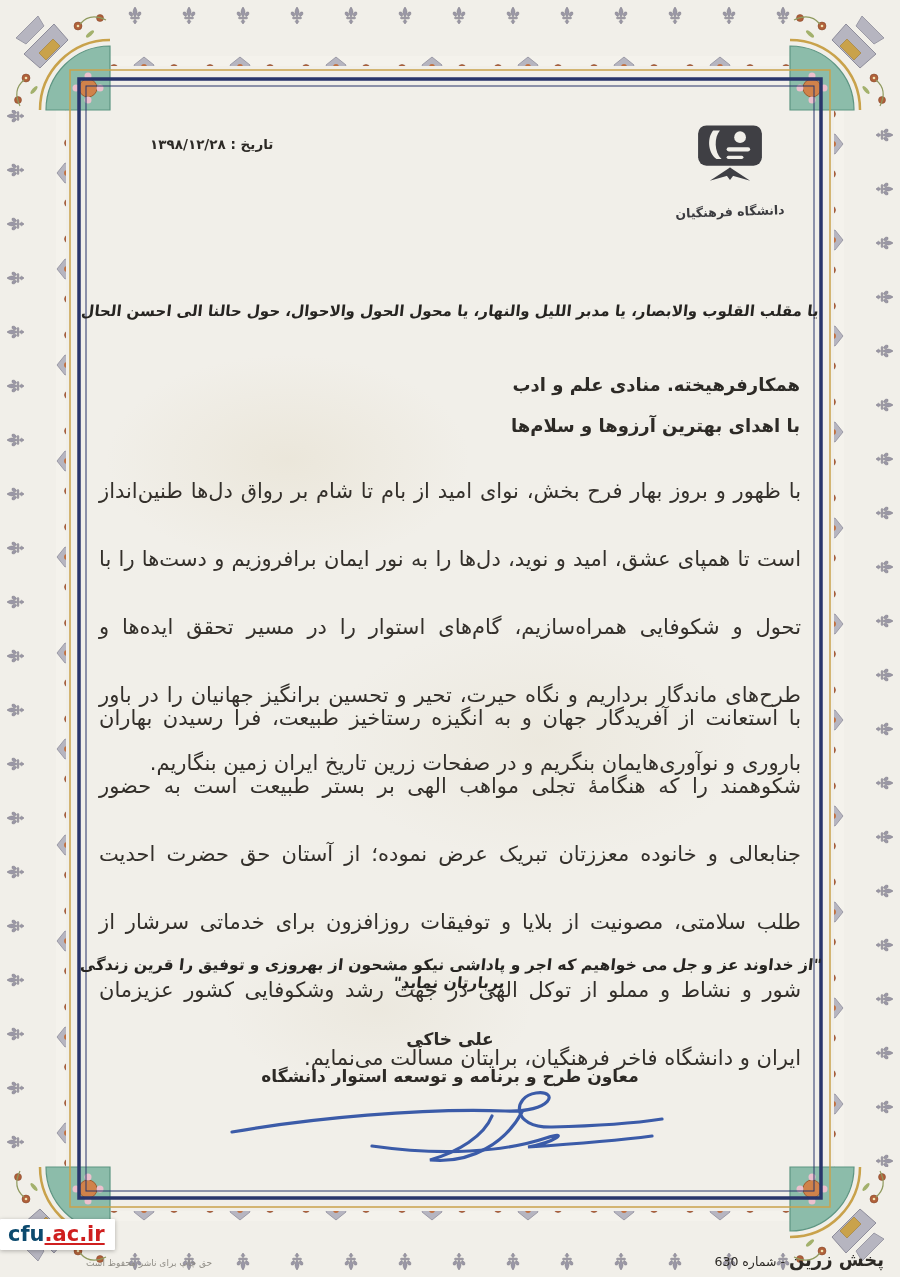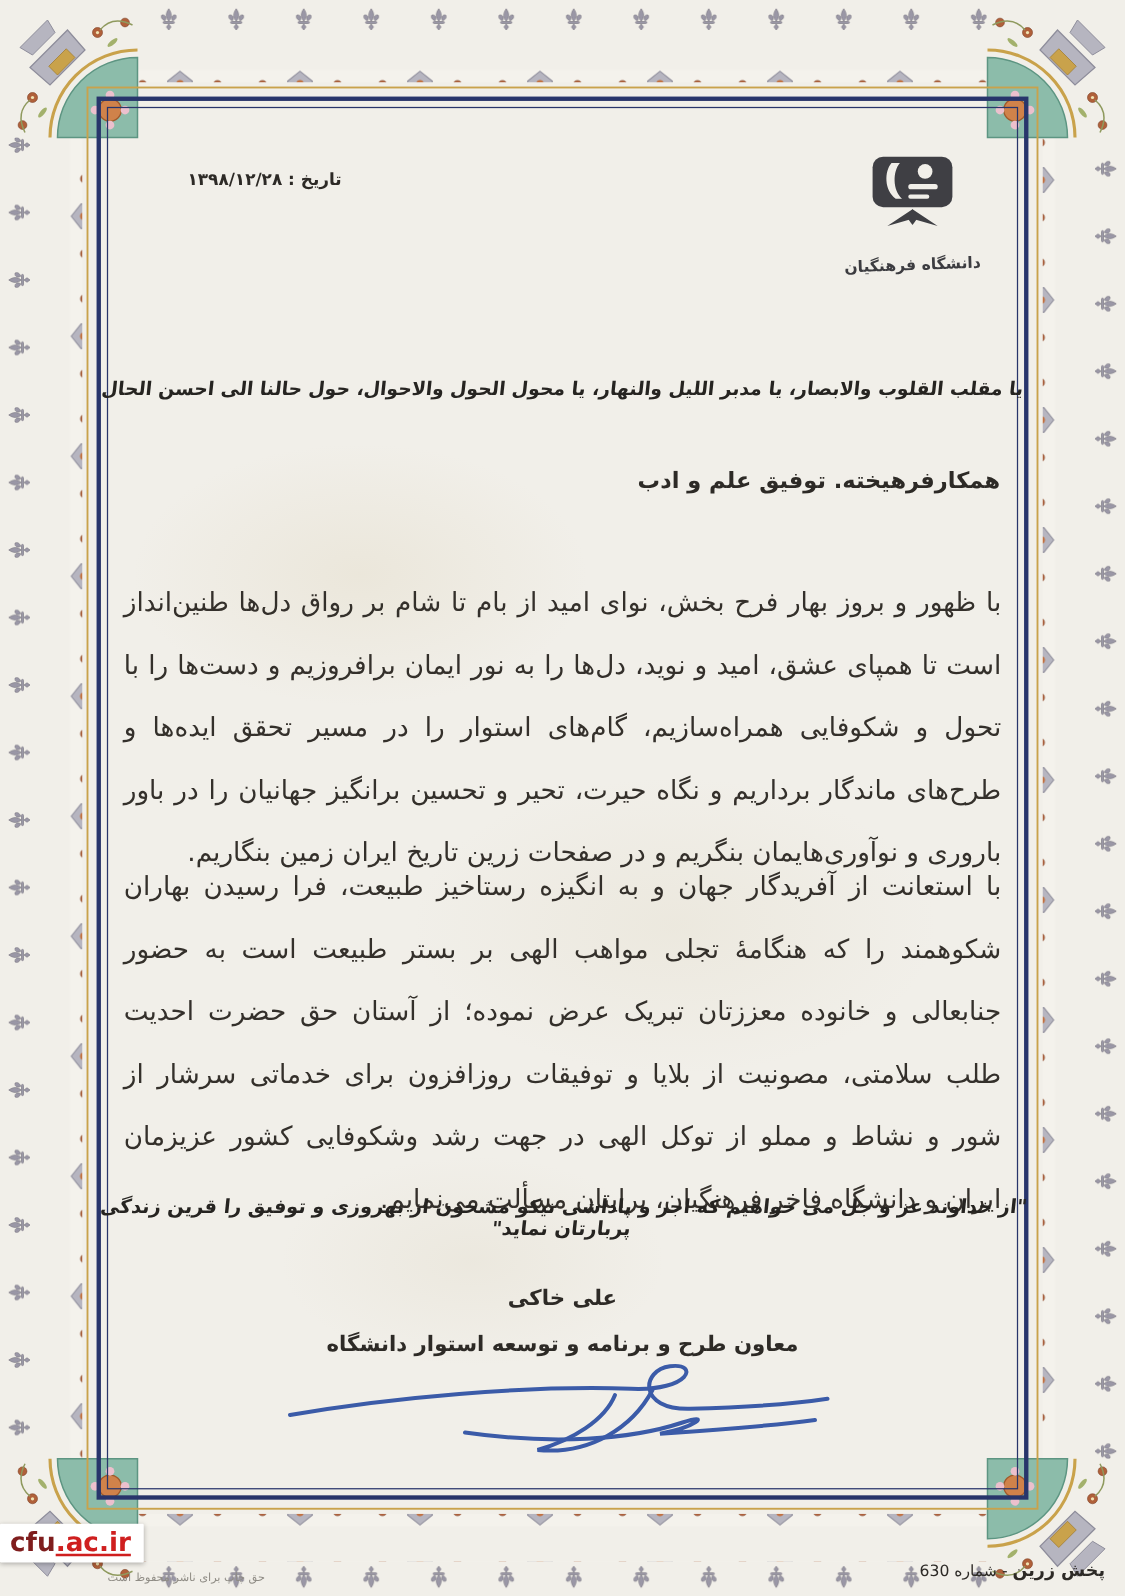--- a/index.html
+++ b/index.html
@@ -20,34 +20,34 @@
   .content{position:absolute;inset:0;z-index:1;direction:rtl;color:#2d2a26;}
   .abs{position:absolute;}
   .date{left:150px;top:136px;font-size:13.5px;font-weight:bold;direction:rtl;letter-spacing:0.5px;}
   .logo{left:662px;top:120px;width:136px;text-align:center;}
   .logo-caption{font-size:12.5px;font-weight:bold;transform:rotate(-2deg);margin-top:2px;color:#3c3c40;}
   .bismillah{left:0;right:0;top:255px;text-align:center;font-size:17.5px;font-weight:bold;}
   .prayer{left:60px;right:60px;top:302px;text-align:center;font-size:15px;font-weight:600;transform:skewX(-6deg);color:#262421;}
   .addr{right:100px;font-size:18px;font-weight:bold;}
   .addr1{top:374px;}
   .addr2{top:415px;}
-  .bodytext{right:99px;left:99px;font-size:21px;line-height:50px;text-align:justify;color:#34302b;}
+  .bodytext{right:99px;left:99px;font-size:21px;line-height:68px;text-align:justify;color:#34302b;}
   .p1{top:457px;}
   .p2{top:684px;}
   .quote{left:70px;right:70px;top:956px;text-align:center;font-size:15.5px;font-weight:bold;transform:skewX(-6deg);color:#262421;}
   .signer-name{left:0;right:0;top:1029px;text-align:center;font-size:17px;font-weight:bold;}
   .signer-title{left:0;right:0;top:1066px;text-align:center;font-size:17px;font-weight:bold;}
   .signature{left:222px;top:1080px;width:456px;height:92px;}
   .watermark{left:0;top:1219px;direction:ltr;background:#ffffff;padding:3px 10px 4px 8px;
     font-size:21px;font-weight:bold;box-shadow:0 1px 4px rgba(0,0,0,0.28);border-radius:1px;}
-  .wm-black{color:#7f1d1d;}
+  .wm-black{color:#0c4a6e;}
   .wm-red{color:#cf1f1f;text-decoration:underline;}
   .copyright{left:86px;top:1258px;font-size:9px;color:#8f8c85;direction:rtl;text-align:center;}
   .publisher{right:16px;top:1249px;font-size:12.5px;direction:rtl;color:#2d2a26;}
-  .publisher .pub-bold{font-weight:bold;font-size:14px;}
+  .publisher .pub-bold{font-weight:bold;font-size:18px;}
 </style>
 </head>
 <body>
 
 <div class="page">
 
   <svg class="border-layer" width="900" height="1277" viewBox="0 0 900 1277" xmlns="http://www.w3.org/2000/svg">
     <defs>
       <g id="fleur" fill="#9a97a6" stroke="#77747f" stroke-width="0.5">
         <path d="M0,-8 C2.6,-4.5 2.6,-1 0,2 C-2.6,-1 -2.6,-4.5 0,-8 Z"></path>
@@ -159,21 +159,22 @@
           <rect x="46" y="32" width="28" height="5" rx="2.5"></rect>
           <rect x="46" y="42" width="20" height="4" rx="2"></rect>
         </g>
       </svg>
       <div class="logo-caption">دانشگاه فرهنگیان</div>
     </div>
 
 
     <div class="abs prayer">یا مقلب القلوب والابصار، یا مدبر اللیل والنهار، یا محول الحول والاحوال، حول حالنا الی احسن الحال</div>
 
-    <div class="abs addr addr1">همکارفرهیخته. توفیق علم و ادب</div>
+    <div class="abs addr addr1">همکارفرهیخته. منادی علم و ادب</div>
+    <div class="abs addr addr2">با اهدای بهترین آرزوها و سلام‌ها</div>
 
     <div class="abs bodytext p1">با ظهور و بروز بهار فرح بخش، نوای امید از بام تا شام بر رواق دل‌ها طنین‌انداز است تا همپای عشق، امید و نوید، دل‌ها را به نور ایمان برافروزیم و دست‌ها را با تحول و شکوفایی همراه‌سازیم، گام‌های استوار را در مسیر تحقق ایده‌ها و طرح‌های ماندگار برداریم و نگاه حیرت، تحیر و تحسین برانگیز جهانیان را در باور باروری و نوآوری‌هایمان بنگریم و در صفحات زرین تاریخ ایران زمین بنگاریم.</div>
     <div class="abs bodytext p2">با استعانت از آفریدگار جهان و به انگیزه رستاخیز طبیعت، فرا رسیدن بهاران شکوهمند را که هنگامهٔ تجلی مواهب الهی بر بستر طبیعت است به حضور جنابعالی و خانوده معززتان تبریک عرض نموده؛ از آستان حق حضرت احدیت طلب سلامتی، مصونیت از بلایا و توفیقات روزافزون برای خدماتی سرشار از شور و نشاط و مملو از توکل الهی در جهت رشد وشکوفایی کشور عزیزمان ایران و دانشگاه فاخر فرهنگیان، برایتان مسألت می‌نمایم.</div>
 
     <div class="abs quote">"از خداوند عز و جل می خواهیم که اجر و پاداشی نیکو مشحون از بهروزی و توفیق را قرین زندگی پربارتان نماید"</div>
 
     <div class="abs signer-name">علی خاکی</div>
     <div class="abs signer-title">معاون طرح و برنامه و توسعه استوار دانشگاه</div>
 
     <svg class="abs signature" viewBox="0 0 456 92" xmlns="http://www.w3.org/2000/svg">

